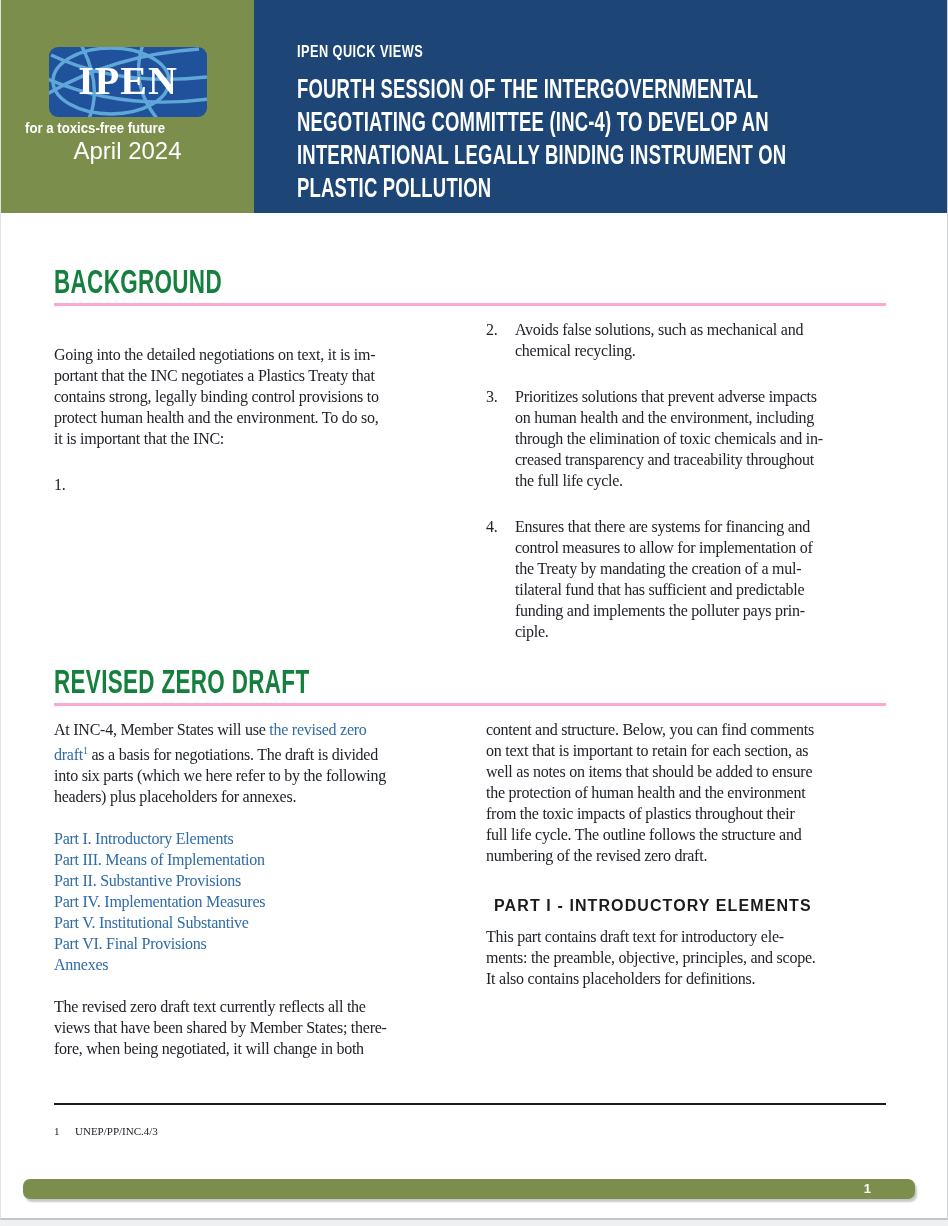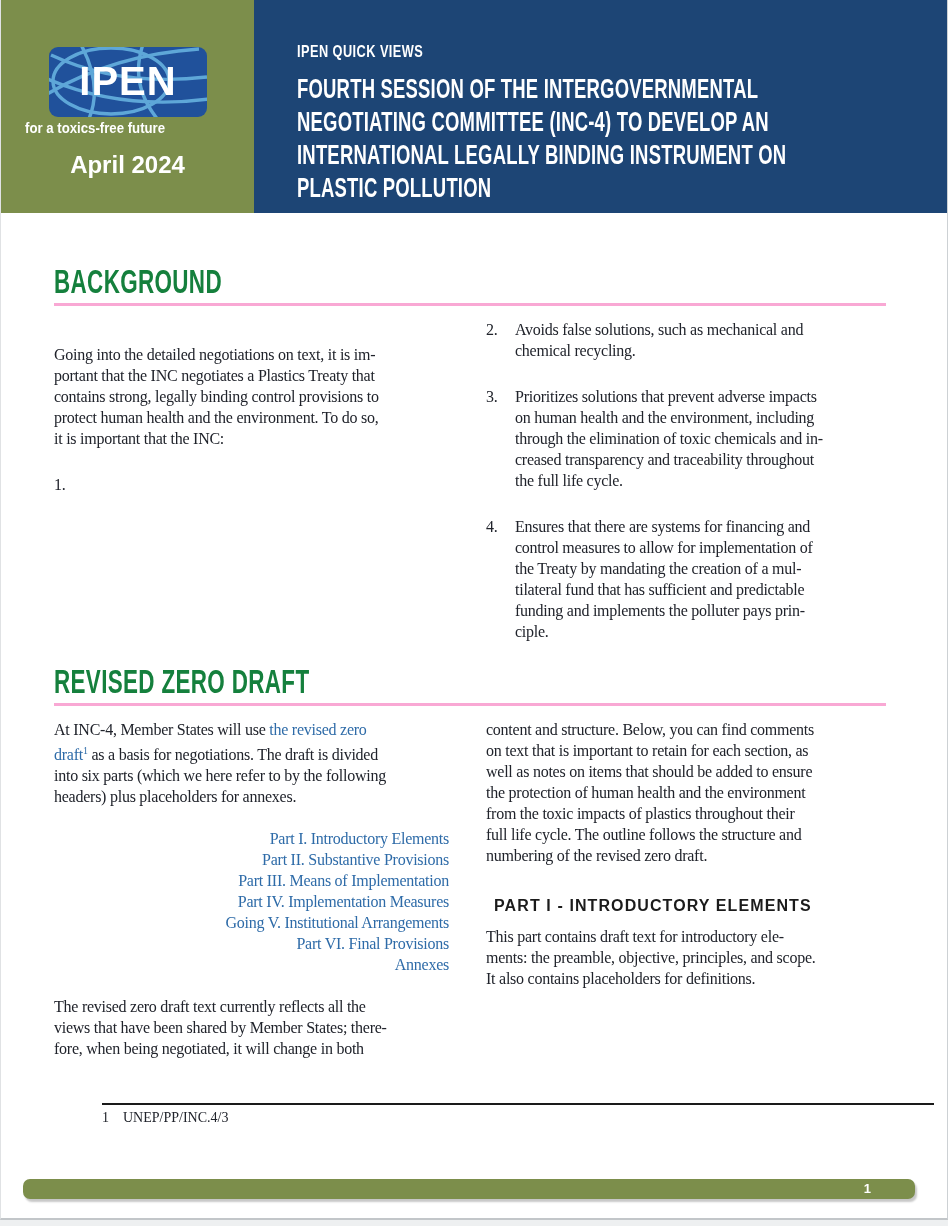--- a/index.html
+++ b/index.html
@@ -8,27 +8,27 @@
     background:#ffffff;overflow:hidden;
     border-left:1px solid #e0e2e4;border-right:1px solid #cdd1d4;border-bottom:2px solid #c2c6c9;
     font-family:"Liberation Serif","DejaVu Serif",serif;color:#20232B;
   }
   
   .masthead{display:flex;width:941px;height:213px;}
   .mast-left{position:relative;width:253px;height:213px;background:#7C8E4B;flex:none;}
   .logo-box{position:absolute;left:48px;top:47px;width:158px;height:70px;background:#20519B;border-radius:9px;overflow:hidden;}
   .logo-box svg{position:absolute;left:0;top:0;}
   .logo-word{position:absolute;left:0;top:14px;width:158px;text-align:center;
-    font-family:Liberation Sans, sans-serif;font-weight:bold;font-size:40px;line-height:40px;
+    font-family:Liberation Serif, serif;font-weight:bold;font-size:40px;line-height:40px;
     color:#ffffff;letter-spacing:1px;}
   .logo-tagline{position:absolute;left:24px;top:119px;width:220px;
     font-family:"Liberation Sans","DejaVu Sans",sans-serif;font-weight:bold;font-size:15px;color:#ffffff;
     transform:scaleX(0.88);transform-origin:0 0;white-space:pre;}
-  .issue-date{position:absolute;left:0;top:151px;width:253px;text-align:center;
-    font-family:"Liberation Sans","DejaVu Sans",sans-serif;font-weight:bold;font-size:24px;color:#ffffff;}
+  .issue-date{position:absolute;left:0;top:137px;width:253px;text-align:center;
+    font-family:"Liberation Sans","DejaVu Sans",sans-serif;font-weight:normal;font-size:24px;color:#ffffff;}
   .mast-right{flex:1;background:#1D4575;padding:44px 0 0 43px;box-sizing:border-box;}
   .kicker{font-family:"Liberation Sans","DejaVu Sans",sans-serif;font-weight:bold;font-size:17px;line-height:15px;
     color:#ffffff;letter-spacing:0.6px;white-space:pre;
     transform:scaleX(0.75);transform-origin:0 50%;margin:0 0 13px 0;}
   .doc-title{font-family:"Liberation Sans","DejaVu Sans",sans-serif;font-weight:bold;font-size:28px;line-height:33px;
     color:#ffffff;white-space:pre;letter-spacing:0.3px;
     transform:scaleX(0.66);transform-origin:0 0;margin:0;width:152%;}
   
   .section{margin:0 63px 0 53px;width:832px;}
   h2.sec-head{margin:0;padding:0 0 5px 0;border-bottom:3px solid #f9a8d4;
@@ -43,26 +43,26 @@
   p.body{margin:0;font-size:16px;line-height:21px;letter-spacing:-0.25px;white-space:pre;}
   p.body.sp{margin-top:25px;}
   p.body.sp21{margin-top:21px;}
   .li{display:flex;font-size:16px;line-height:21px;letter-spacing:-0.25px;}
   .li .num{width:29px;flex:none;}
   .li .txt{flex:none;white-space:pre;}
   .li.sp{margin-top:25px;}
   a.lnk{color:#2E6BA8;text-decoration:none;cursor:pointer;}
   sup.fnref{font-size:10px;vertical-align:6px;color:#2E6BA8;}
   .part-links{margin-top:21px;font-size:16px;line-height:21px;letter-spacing:-0.25px;}
-  .part-links a{display:block;text-align:right;}
+  .part-links a{display:block;}
   h3.part-head{margin:32px 0 12px 8px;font-family:"Liberation Sans","DejaVu Sans",sans-serif;
     font-weight:bold;font-size:16px;line-height:16px;color:#1b1b1b;letter-spacing:1.1px;}
   
-  .footnote{position:absolute;left:53px;top:1103px;width:832px;border-top:2px solid #1a1a1a;padding-top:5px;
-    font-size:14px;line-height:16px;margin-left:48px;}
+  .footnote{position:absolute;left:53px;top:1103px;width:832px;border-top:2px solid #1a1a1a;padding-top:18px;
+    font-size:11px;line-height:16px;}
   .footnote .fn-marker{display:inline-block;width:21px;}
   .footer-bar{position:absolute;left:22px;top:1179px;width:892px;height:20px;background:#7C8E4B;border-radius:7px;
     box-shadow:2px 3px 2px rgba(0,0,0,0.22);
     font-family:"Liberation Sans","DejaVu Sans",sans-serif;font-weight:bold;font-size:13px;line-height:20px;
     color:#ffffff;text-align:right;padding-right:44px;box-sizing:border-box;}
 </style>
 </head>
 <body>
 
 <div class="page">
@@ -137,24 +137,24 @@
   <div class="section sec-revised">
     <h2 class="sec-head"><span class="cond">REVISED ZERO DRAFT</span></h2>
     <div class="cols">
       <div class="col-l">
         <p class="body"><span>At INC-4, Member States will use </span><a class="lnk">the revised zero
 draft</a><sup class="fnref">1</sup><span> as a basis for negotiations. The draft is divided
 into six parts (which we here refer to by the following
 headers) plus placeholders for annexes.</span></p>
         <div class="part-links">
           <a class="lnk">Part I. Introductory Elements</a>
+          <a class="lnk">Part III. Means of Implementation</a>
           <a class="lnk">Part II. Substantive Provisions</a>
-          <a class="lnk">Part III. Means of Implementation</a>
           <a class="lnk">Part IV. Implementation Measures</a>
-          <a class="lnk">Going V. Institutional Arrangements</a>
+          <a class="lnk">Part V. Institutional Substantive</a>
           <a class="lnk">Part VI. Final Provisions</a>
           <a class="lnk">Annexes</a>
         </div>
         <p class="body sp21">The revised zero draft text currently reflects all the
 views that have been shared by Member States; there-
 fore, when being negotiated, it will change in both</p>
       </div>
       <div class="col-r">
         <p class="body">content and structure. Below, you can find comments
 on text that is important to retain for each section, as

